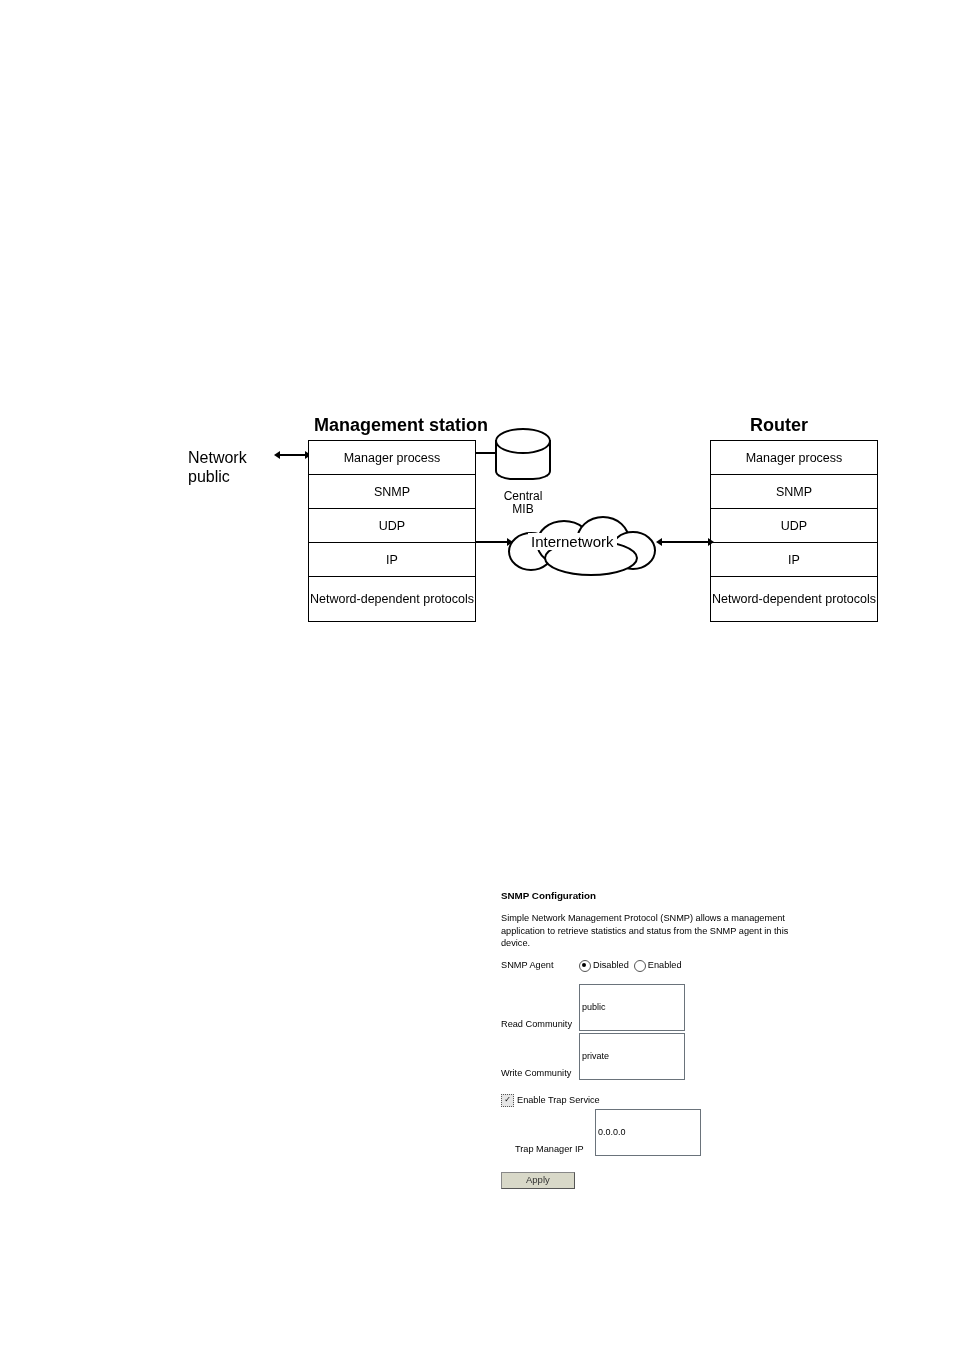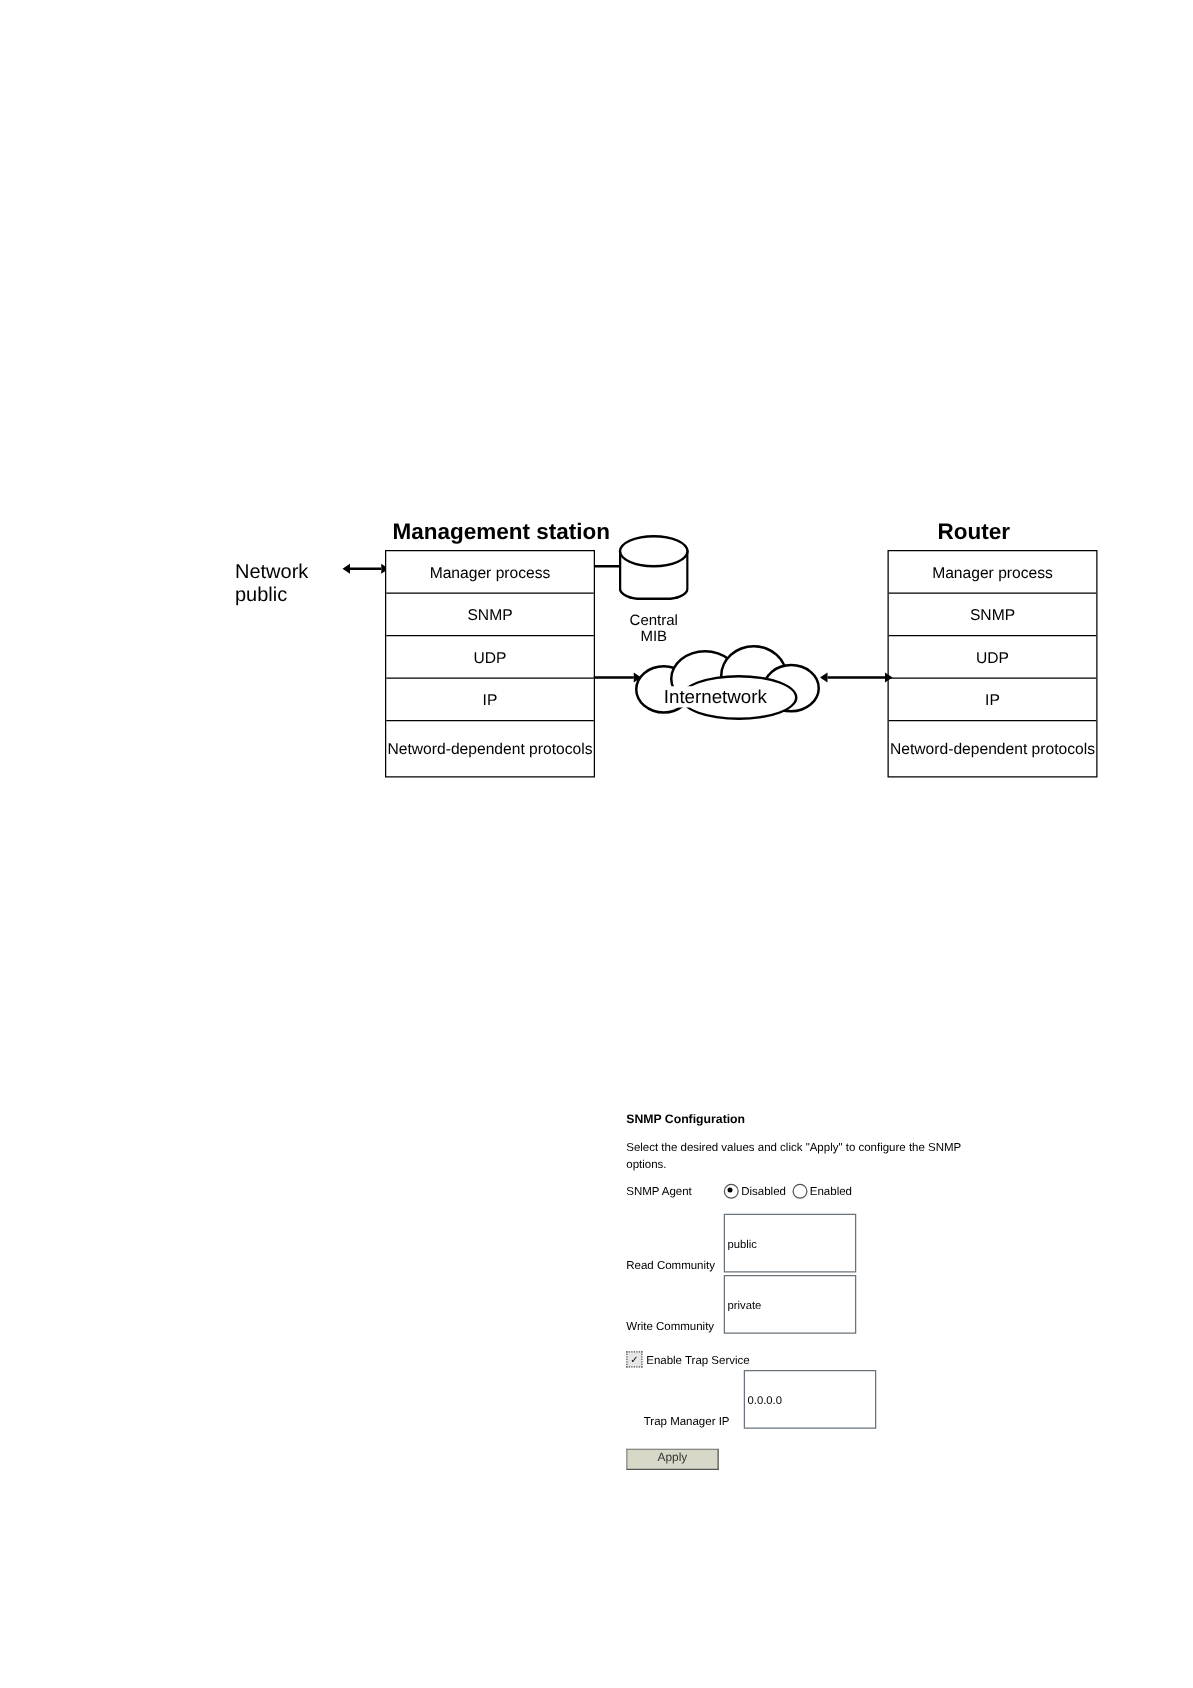--- a/index.html
+++ b/index.html
@@ -108,21 +108,20 @@
     position:absolute;border:2px solid #000;background:#fff;border-radius:50%;
   }
   .cloud .c1{left:0;top:16px;width:42px;height:35px;}
   .cloud .c2{left:28px;top:4px;width:52px;height:42px;}
   .cloud .c3{left:68px;top:0;width:50px;height:45px;}
   .cloud .c4{left:102px;top:15px;width:42px;height:35px;}
   .cloud .c5{left:36px;top:24px;width:90px;height:32px;}
   .cloud-label{
     position:absolute;left:318px;top:123px;font-size:15px;background:#fff;
     padding:0 3px;
-    margin-top:16px;
   }
 
   .conn-left-cloud{
     position:absolute;left:265px;top:131px;width:32px;height:2px;background:#000;
   }
   .conn-left-cloud:after{content:"";position:absolute;right:-6px;top:-3px;
     border-top:4px solid transparent;border-bottom:4px solid transparent;border-left:6px solid #000;}
   .conn-right-cloud{
     position:absolute;left:452px;top:131px;width:46px;height:2px;background:#000;
   }
@@ -215,21 +214,21 @@
       </div>
     </div>
     <div class="cloud-label">Internetwork</div>
 
     <div class="conn-left-cloud"></div>
     <div class="conn-right-cloud"></div>
   </div>
 
   <div class="form-panel">
     <div class="title">SNMP Configuration</div>
-    <p>Select the desired values and click "Apply" to configure the SNMP options.</p>
+    <p>Simple Network Management Protocol (SNMP) allows a management application to retrieve statistics and status from the SNMP agent in this device.</p>
 
     <div class="row">
       <span class="lbl">SNMP Agent</span>
       <span class="radio checked"></span>
       <span>Disabled</span>
       &nbsp;&nbsp;
       <span class="radio"></span>
       <span>Enabled</span>
     </div>
 

